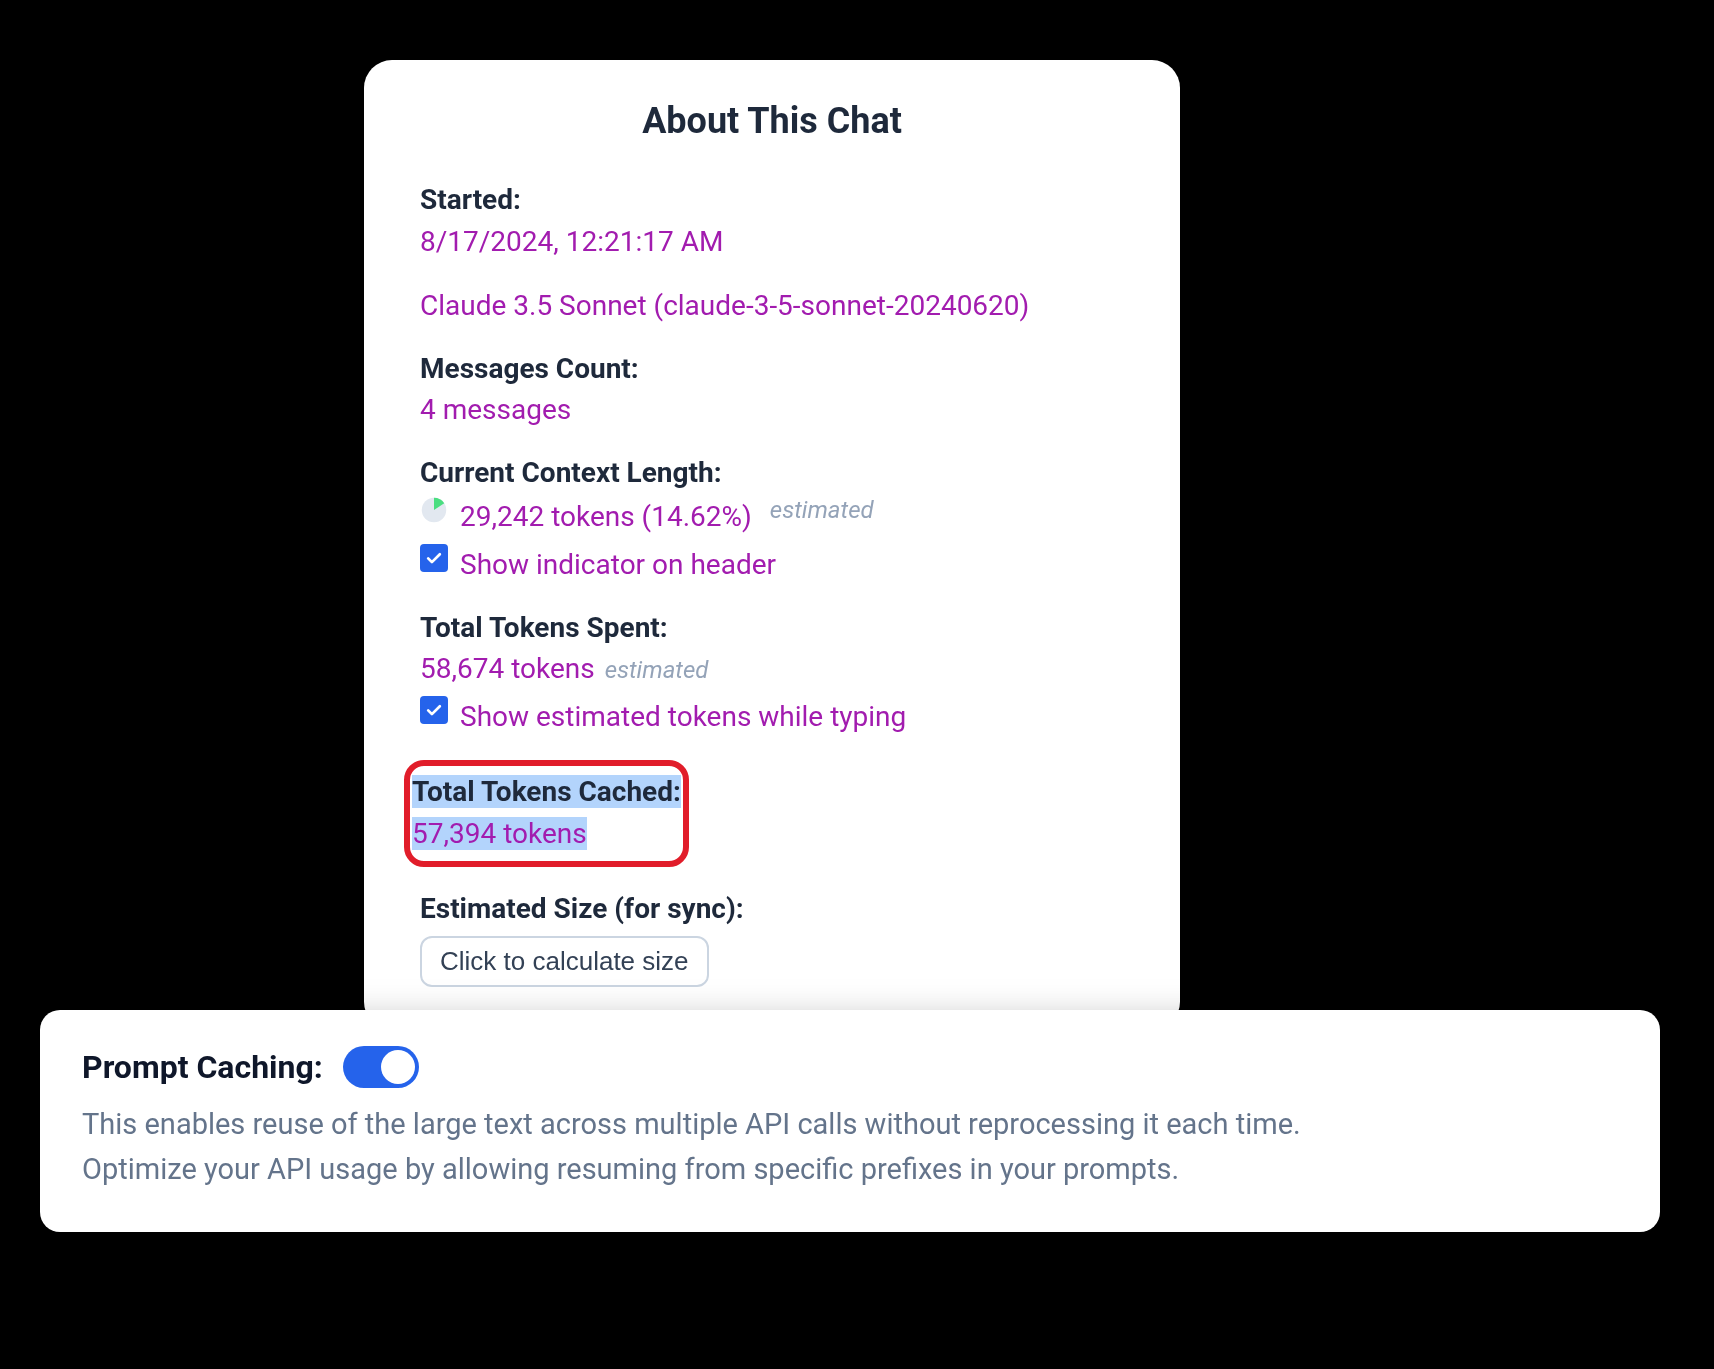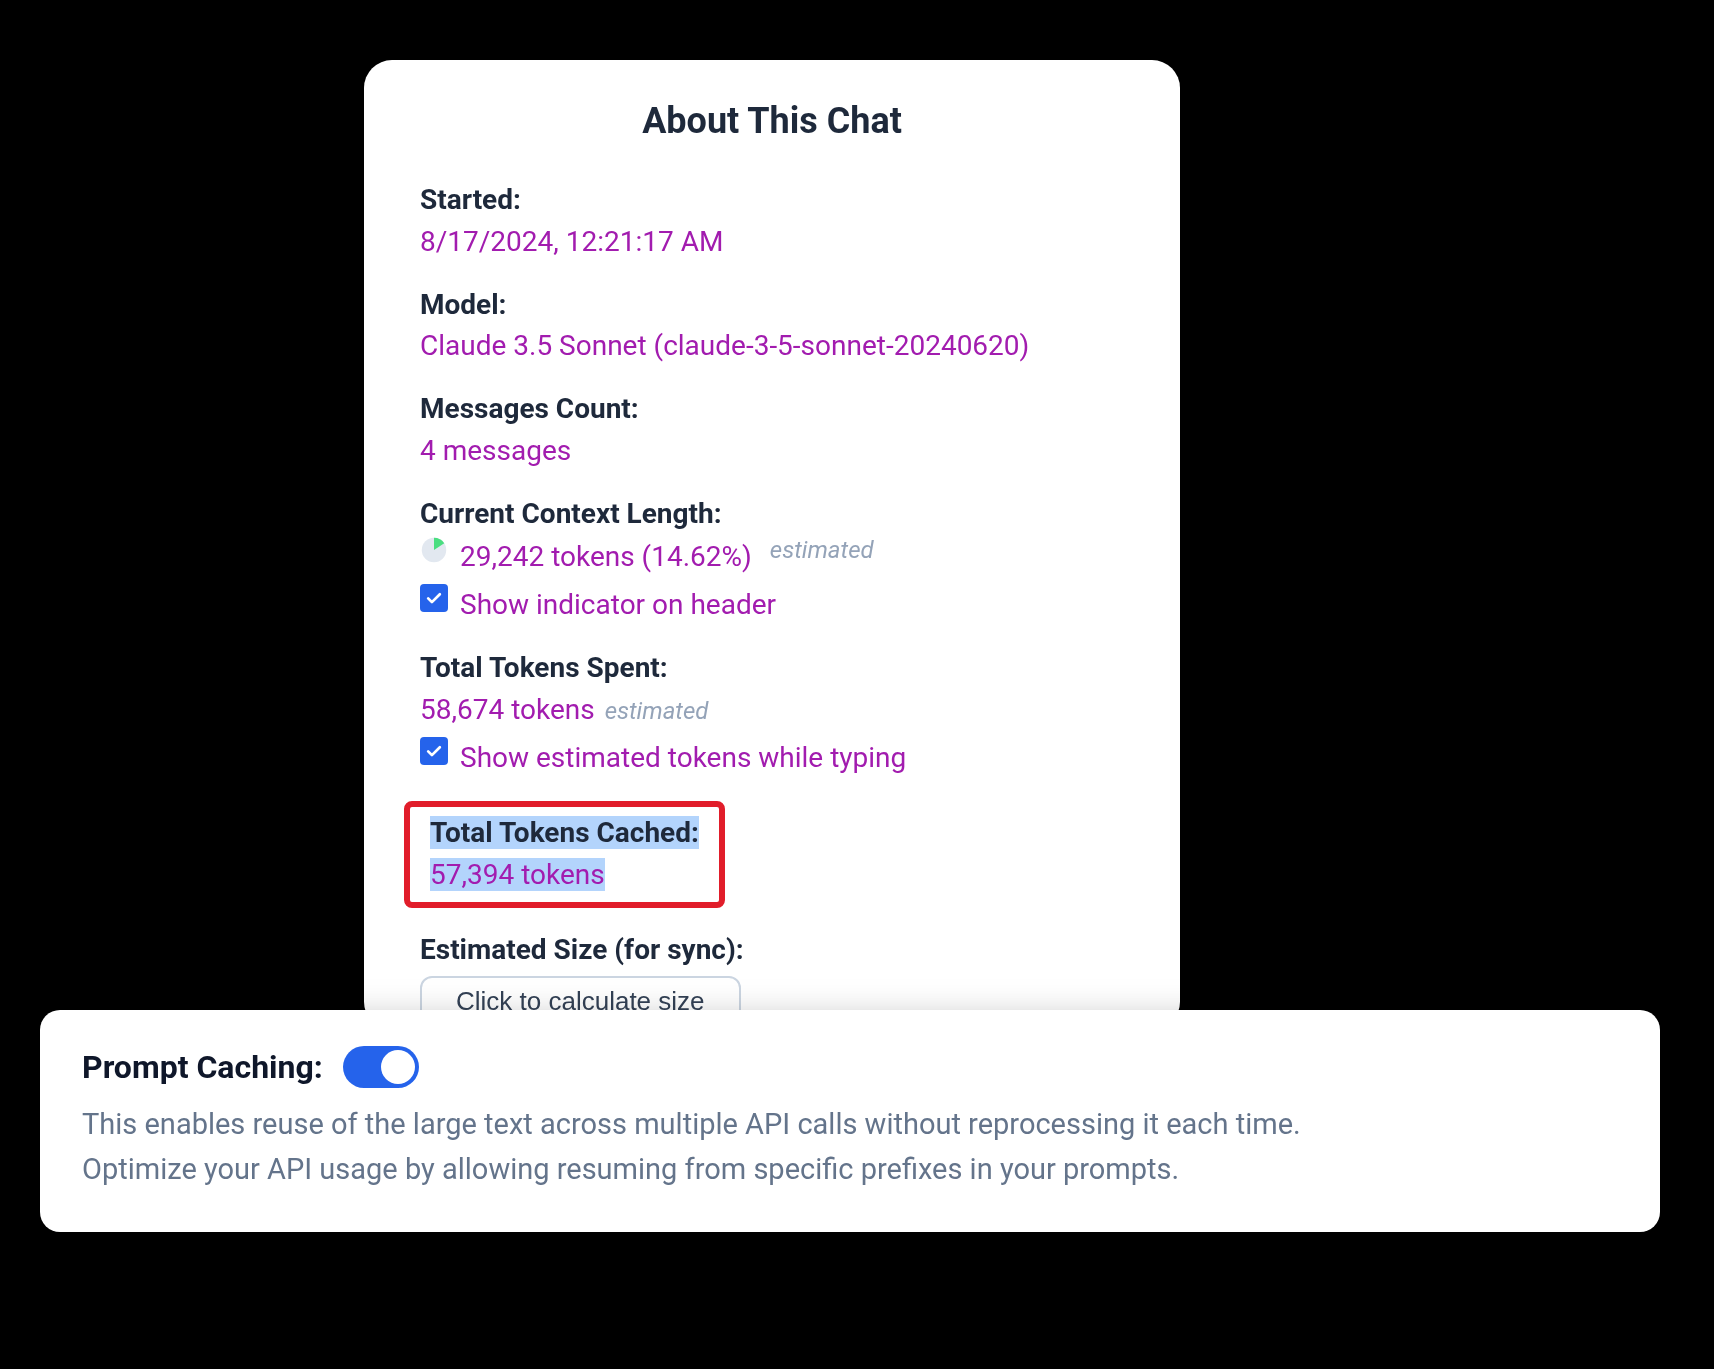--- a/index.html
+++ b/index.html
@@ -66,33 +66,33 @@
       border-radius: 4px;
       display: flex;
       align-items: center;
       justify-content: center;
       flex-shrink: 0;
     }
     .checkbox svg { width: 20px; height: 20px; }
     .highlight-box {
       position: relative;
       border: 6px solid #e11d2a;
-      border-radius: 8px;
-      padding: 6px 20px;
+      border-radius: 20px;
+      padding: 6px 2px;
       margin-left: -16px;
       display: inline-block;
     }
     .text-select {
       background: #b3d4fc;
     }
     .calc-button {
       display: inline-block;
       font-size: 26px;
       color: #334155;
-      padding: 8px 34px;
+      padding: 8px 18px;
       border: 2px solid #cbd5e1;
       border-radius: 12px;
       background: #fff;
       cursor: pointer;
       margin-top: 6px;
     }
     .bottom-card {
       position: absolute;
       left: 40px;
       right: 54px;
@@ -141,21 +141,20 @@
 
 <div class="modal-card">
   <h1 class="modal-title">About This Chat</h1>
 
   <div class="field-block">
     <div class="field-label">Started:</div>
     <div class="field-value">8/17/2024, 12:21:17 AM</div>
   </div>
 
   <div class="field-block">
-    <div class="field-label">Model:</div>
     <div class="field-value">Claude 3.5 Sonnet (claude-3-5-sonnet-20240620)</div>
   </div>
 
   <div class="field-block">
     <div class="field-label">Messages Count:</div>
     <div class="field-value">4 messages</div>
   </div>
 
   <div class="field-block">
     <div class="field-label">Current Context Length:</div>

